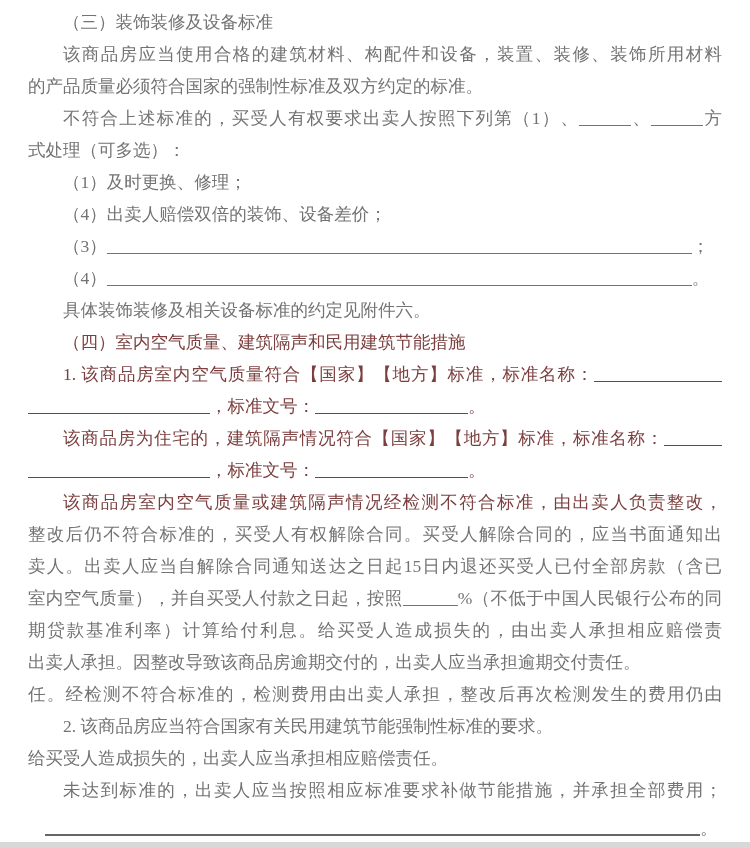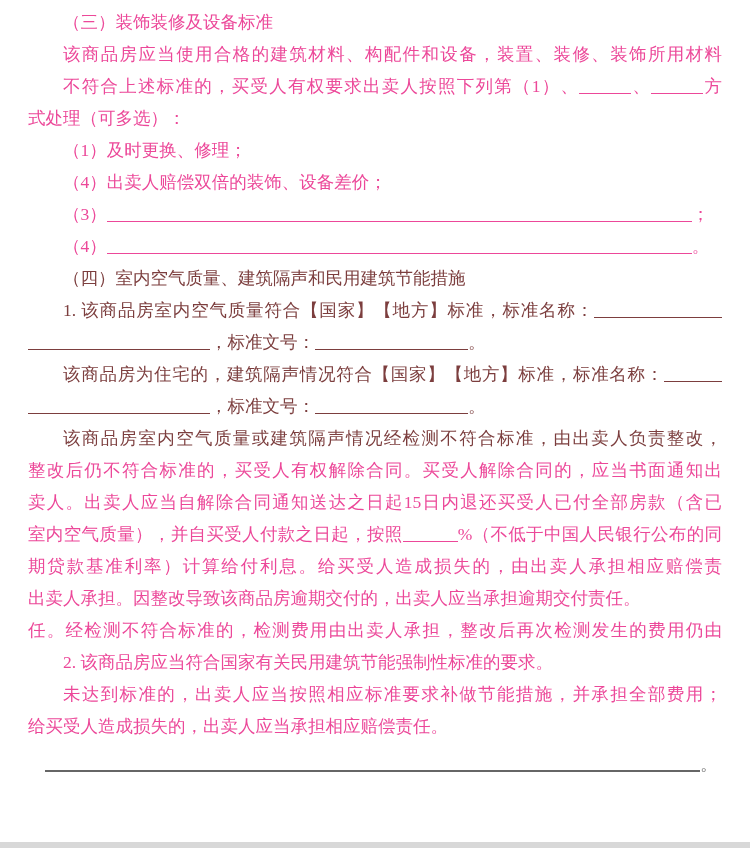--- a/index.html
+++ b/index.html
@@ -23,21 +23,21 @@
     white-space: nowrap; 
     text-align: left;
   }
   p.line.justify {
     white-space: normal;
     text-align: justify;
     text-align-last: justify;
   }
   p.line.indent { text-indent: 2em; }
   p.line.final { margin-top: 6px; text-indent: 17px; }
-  .black { color: #ec4899; }
+  .black { color: #737373; }
   .maroon { color: #7c3e3e; }
   .gray { color: #666666; }
   .blank {
     display: inline-block;
     height: 1em;
     margin-bottom: -2px;
     border-bottom: 1.5px solid currentColor;
   }
   .final .blank { border-bottom-width: 2px; }
   .bottom-edge {
@@ -46,36 +46,38 @@
     width: 100%; height: 6px;
     background: #d8d8d8;
   }
 </style>
 </head>
 <body>
 
 <div class="page">
     <p class="line indent black"><span class="black">（三）装饰装修及设备标准</span></p>
     <p class="line indent justify black"><span class="black">该商品房应当使用合格的建筑材料、构配件和设备，装置、装修、装饰所用材料</span></p>
+    <p class="line black"><span class="black">的产品质量必须符合国家的强制性标准及双方约定的标准。</span></p>
     <p class="line indent justify black"><span class="black">不符合上述标准的，买受人有权要求出卖人按照下列第（1）、</span><span class="black blank" style="width: 52px;"></span><span class="black">、</span><span class="black blank" style="width: 52px;"></span><span class="black">方</span></p>
     <p class="line black"><span class="black">式处理（可多选）：</span></p>
     <p class="line indent black"><span class="black">（1）及时更换、修理；</span></p>
     <p class="line indent black"><span class="black">（4）出卖人赔偿双倍的装饰、设备差价；</span></p>
     <p class="line indent black"><span class="black">（3）</span><span class="black blank" style="width: 585px;"></span><span class="black">；</span></p>
     <p class="line indent black"><span class="black">（4）</span><span class="black blank" style="width: 585px;"></span><span class="black">。</span></p>
+    <p class="line indent black"><span class="black">具体装饰装修及相关设备标准的约定见附件六。</span></p>
     <p class="line indent maroon"><span class="maroon">（四）室内空气质量、建筑隔声和民用建筑节能措施</span></p>
     <p class="line indent justify maroon"><span class="maroon">1. 该商品房室内空气质量符合【国家】【地方】标准，标准名称：</span><span class="maroon blank" style="width: 128px;"></span></p>
     <p class="line maroon"><span class="maroon blank" style="width: 182px;"></span><span class="maroon">，标准文号：</span><span class="maroon blank" style="width: 153px;"></span><span class="maroon">。</span></p>
     <p class="line indent justify maroon"><span class="maroon">该商品房为住宅的，建筑隔声情况符合【国家】【地方】标准，标准名称：</span><span class="maroon blank" style="width: 58px;"></span></p>
     <p class="line maroon"><span class="maroon blank" style="width: 182px;"></span><span class="maroon">，标准文号：</span><span class="maroon blank" style="width: 153px;"></span><span class="maroon">。</span></p>
     <p class="line indent justify maroon"><span class="maroon">该商品房室内空气质量或建筑隔声情况经检测不符合标准，由出卖人负责整改，</span></p>
     <p class="line justify black"><span class="black">整改后仍不符合标准的，买受人有权解除合同。买受人解除合同的，应当书面通知出</span></p>
     <p class="line justify black"><span class="black">卖人。出卖人应当自解除合同通知送达之日起15日内退还买受人已付全部房款（含已</span></p>
     <p class="line justify black"><span class="black">室内空气质量），并自买受人付款之日起，按照</span><span class="black blank" style="width: 55px;"></span><span class="black">%（不低于中国人民银行公布的同</span></p>
     <p class="line justify black"><span class="black">期贷款基准利率）计算给付利息。给买受人造成损失的，由出卖人承担相应赔偿责</span></p>
     <p class="line black"><span class="black">出卖人承担。因整改导致该商品房逾期交付的，出卖人应当承担逾期交付责任。</span></p>
     <p class="line justify black"><span class="black">任。经检测不符合标准的，检测费用由出卖人承担，整改后再次检测发生的费用仍由</span></p>
     <p class="line indent black"><span class="black">2. 该商品房应当符合国家有关民用建筑节能强制性标准的要求。</span></p>
+    <p class="line black"><span class="black">给买受人造成损失的，出卖人应当承担相应赔偿责任。</span></p>
     <p class="line indent justify black"><span class="black">未达到标准的，出卖人应当按照相应标准要求补做节能措施，并承担全部费用；</span></p>
-    <p class="line black"><span class="black">给买受人造成损失的，出卖人应当承担相应赔偿责任。</span></p>
     <p class="line final gray"><span class="gray blank" style="width: 655px;"></span><span class="gray">。</span></p>
   </div>
 <div class="bottom-edge"></div>
 
 </body></html>

